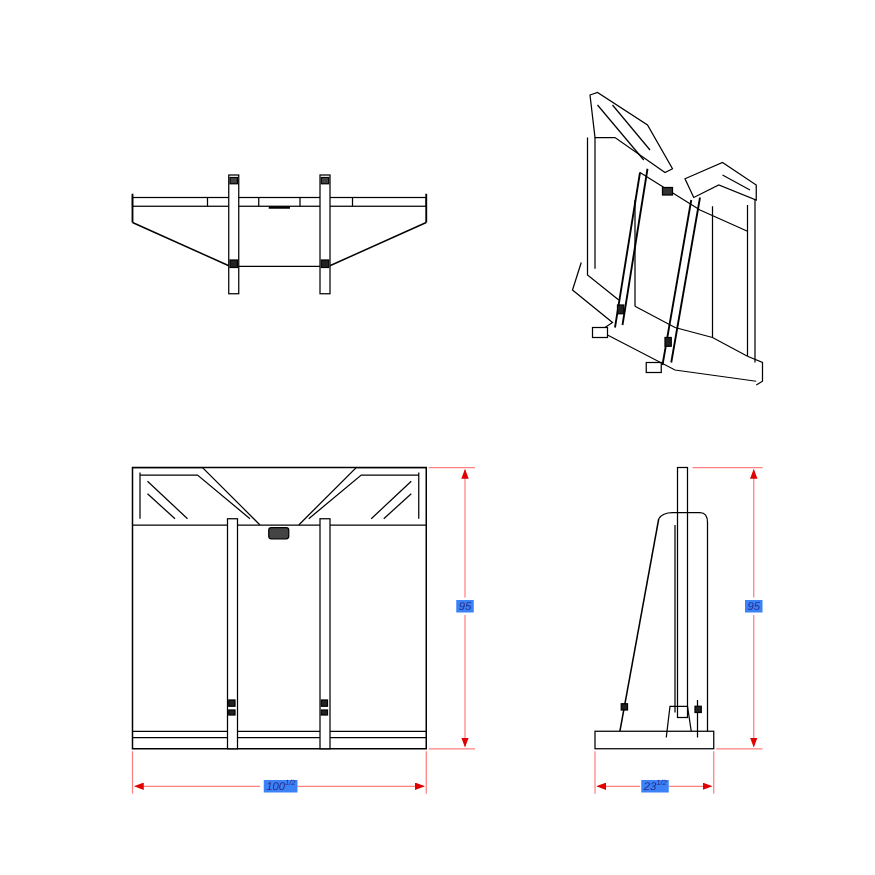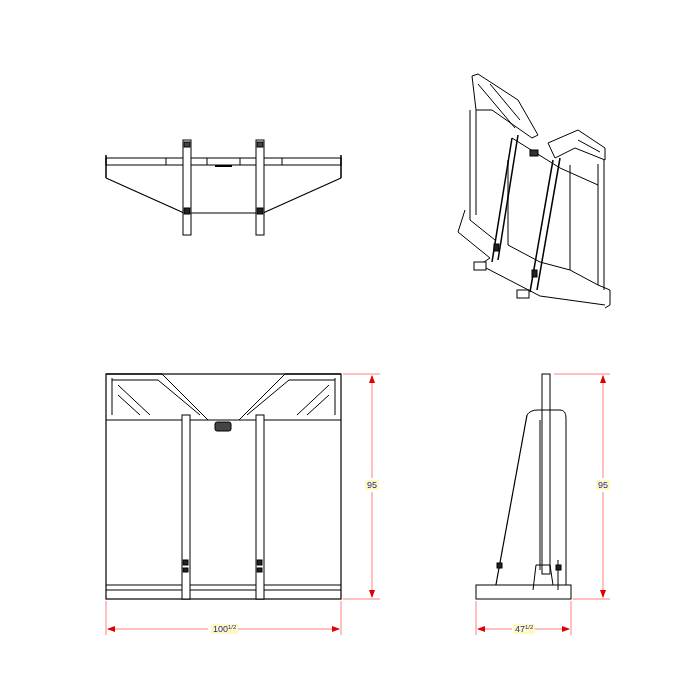--- a/index.html
+++ b/index.html
@@ -1,18 +1,18 @@
 <!DOCTYPE html>
 <html><head>
 <meta charset="utf-8">
 <style>
   html, body { margin: 0; padding: 0; background: #ffffff; }
   body { width: 700px; height: 700px; position: relative; overflow: hidden; font-family: "Liberation Sans", sans-serif; }
   svg { position: absolute; left: 0; top: 0; }
-  .lbl { position: absolute; font-family: "Liberation Sans", sans-serif; font-size: 9px; color: #2a2a8a; background: #fef9c3; padding: 0 2px; line-height: 10px; }
+  .lbl { position: absolute; font-family: "Liberation Sans", sans-serif; font-size: 9px; color: #2a2a8a; background: #3b82f6; padding: 0 2px; line-height: 10px; font-style: italic; }
   .frac { font-size: 6px; display: inline-block; vertical-align: top; line-height: 6px; }
 </style>
 </head>
 <body>
 
 <svg width="700" height="700" viewBox="0 0 700 700">
   <defs>
     <marker id="arr" markerWidth="8" markerHeight="6" refX="7" refY="3" orient="auto">
       <path d="M0,0 L8,3 L0,6 Z" fill="#e00000"></path>
     </marker>
@@ -132,14 +132,14 @@
 <div class="lbl" style="left:365px; top:480px;">
   <span>95</span>
 </div>
 <div class="lbl" style="left:211px; top:624px;">
   <span>100</span><span class="frac">1/2</span>
 </div>
 <div class="lbl" style="left:596px; top:480px;">
   <span>95</span>
 </div>
 <div class="lbl" style="left:513px; top:624px;">
-  <span>47</span><span class="frac">1/2</span>
+  <span>23</span><span class="frac">1/2</span>
 </div>
 
 </body></html>

